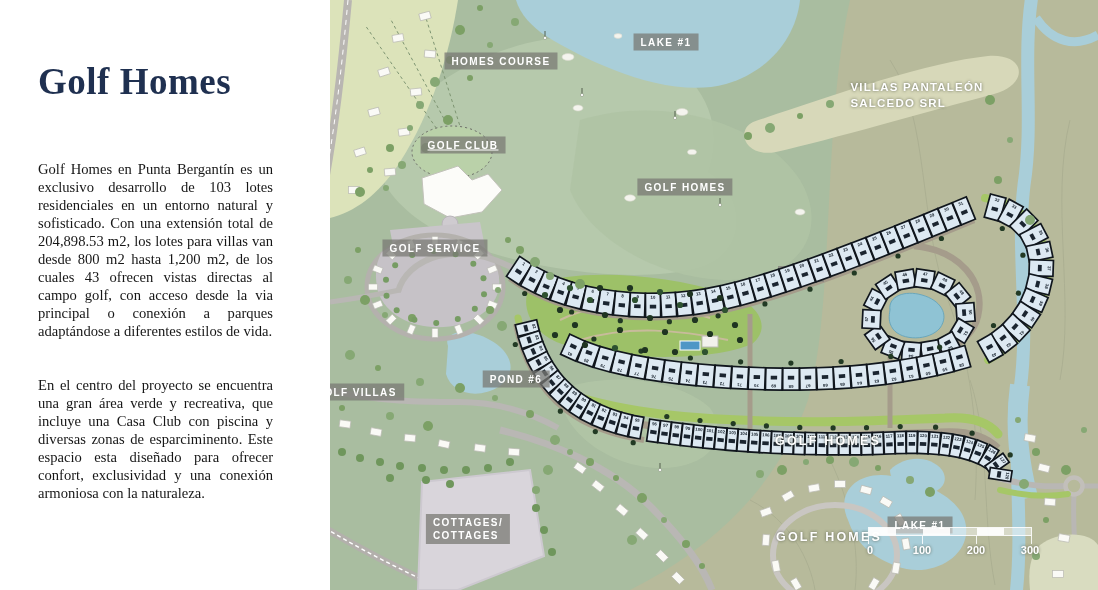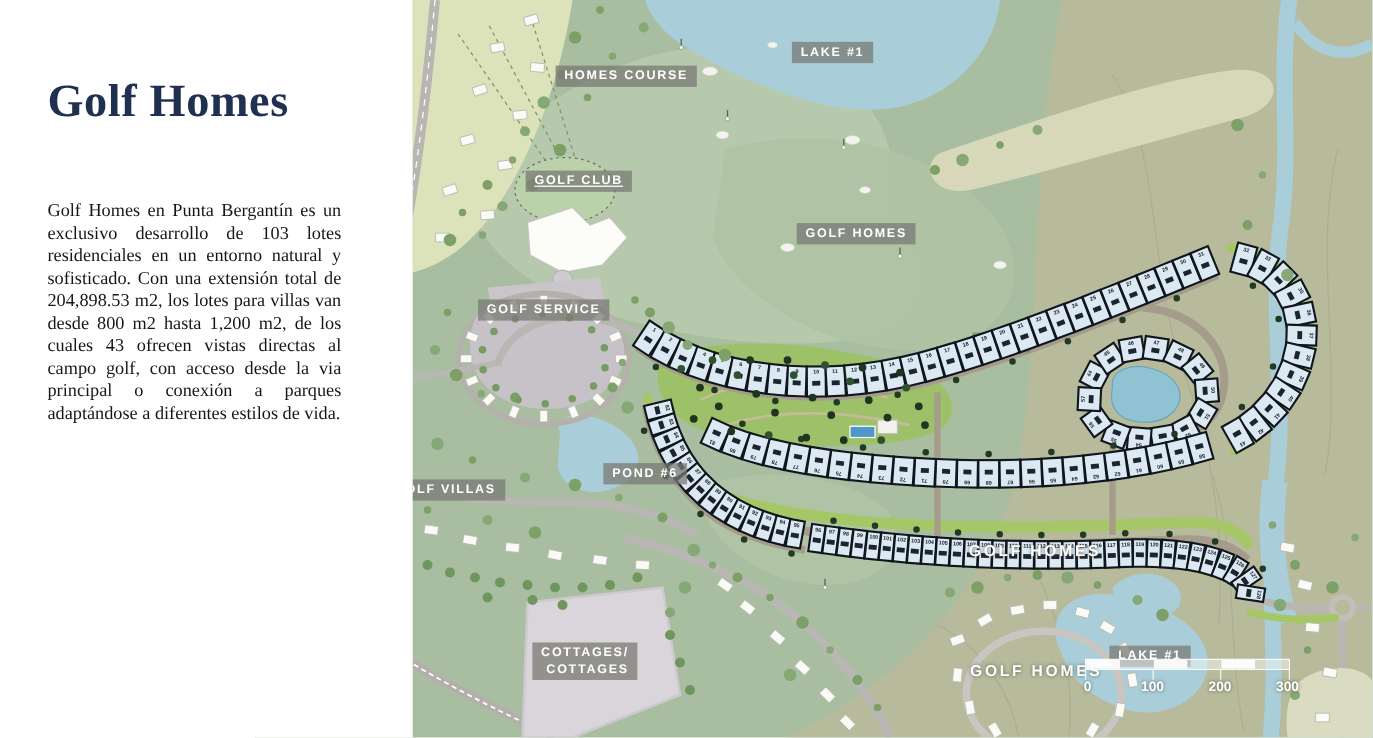--- a/index.html
+++ b/index.html
@@ -22,21 +22,21 @@
   
   .map{position:absolute;left:330px;top:0;width:768px;height:590px;overflow:hidden;
     background:var(--green-base);}
   .map svg{position:absolute;left:0;top:0;}
   .water{fill:var(--water);}
   .waterline{stroke:var(--water);fill:none;}
 
   .map-labels{position:absolute;left:0;top:0;width:100%;height:100%;z-index:2;}
   .chip{position:absolute;transform:translate(-50%,-50%);background:rgba(122,122,116,.75);
     color:#fff;font-weight:bold;font-size:10px;letter-spacing:1.4px;padding:2px 7px;
-    white-space:nowrap;text-align:right;line-height:13px;}
+    white-space:nowrap;text-align:left;line-height:13px;}
   .chip.bare{background:transparent;font-size:11.5px;letter-spacing:1.2px;
     text-shadow:0 0 3px rgba(80,85,70,.9);line-height:16px;}
   .chip.big{font-size:12.5px;letter-spacing:2.2px;}
 
   
   .scalebar{position:absolute;left:538px;top:527px;width:164px;z-index:2;}
   .scalebar .bar{display:flex;height:9px;border:1px solid rgba(255,255,255,.9);}
   .scalebar .seg{flex:1;}
   .scalebar .seg.light{background:rgba(255,255,255,.95);}
   .scalebar .seg.dark{background:rgba(255,255,255,.45);}
@@ -44,20 +44,21 @@
   .scalebar .ticks{position:relative;height:16px;margin-top:8px;}
   .scalebar .ticks span{position:absolute;transform:translateX(-50%);color:#fff;
     font-weight:bold;font-size:11px;text-shadow:0 0 3px rgba(80,85,70,.9);}
 </style>
 </head>
 <body>
 
 <div class="panel">
   <h1>Golf Homes</h1>
   <p class="p1">Golf Homes en Punta Bergantín es un exclusivo desarrollo de 103 lotes residenciales en un entorno natural y sofisticado. Con una extensión total de 204,898.53 m2, los lotes para villas van desde 800 m2 hasta 1,200 m2, de los cuales 43 ofrecen vistas directas al campo golf, con acceso desde la via principal o conexión a parques adaptándose a diferentes estilos de vida.</p>
+  <p class="p2">En el centro del proyecto se encuentra una gran área verde y recreativa, que incluye una Casa Club con piscina y diversas zonas de esparciminento. Este espacio esta diseñado para ofrecer confort, exclusividad y una conexión armoniosa con la naturaleza.</p>
 </div>
 
 <div class="map">
 <svg width="768" height="590" viewBox="0 0 768 590">
 
   <rect width="768" height="590" fill="var(--green-base)"></rect>
   <path d="M520 0 H768 V590 H300 C390 545 450 480 478 400 C505 305 492 125 520 0 Z" fill="var(--tan)"></path>
 
   <g stroke="#a9ad90" fill="none" stroke-width="1" opacity=".8">
     <path d="M560 60 C600 120 588 220 618 300 C640 360 650 430 645 500"></path>
@@ -1171,20 +1172,24 @@
       </g>
 </svg>
 
   <div class="map-labels" id="map-labels">
       <div class="chip" style="left: 171px; top: 61px;">
         <div>HOMES COURSE</div>
       </div>
       <div class="chip" style="left: 336px; top: 42px;">
         <div>LAKE #1</div>
       </div>
+      <div class="chip bare" style="left: 587px; top: 95px;">
+        <div>VILLAS PANTALEÓN</div>
+        <div>SALCEDO SRL</div>
+      </div>
       <div class="chip" style="left: 133px; top: 145px; text-decoration: underline;">
         <div>GOLF CLUB</div>
       </div>
       <div class="chip" style="left: 355px; top: 187px;">
         <div>GOLF HOMES</div>
       </div>
       <div class="chip" style="left: 105px; top: 248px;">
         <div>GOLF SERVICE</div>
       </div>
       <div class="chip" style="left: 26px; top: 392px;">

